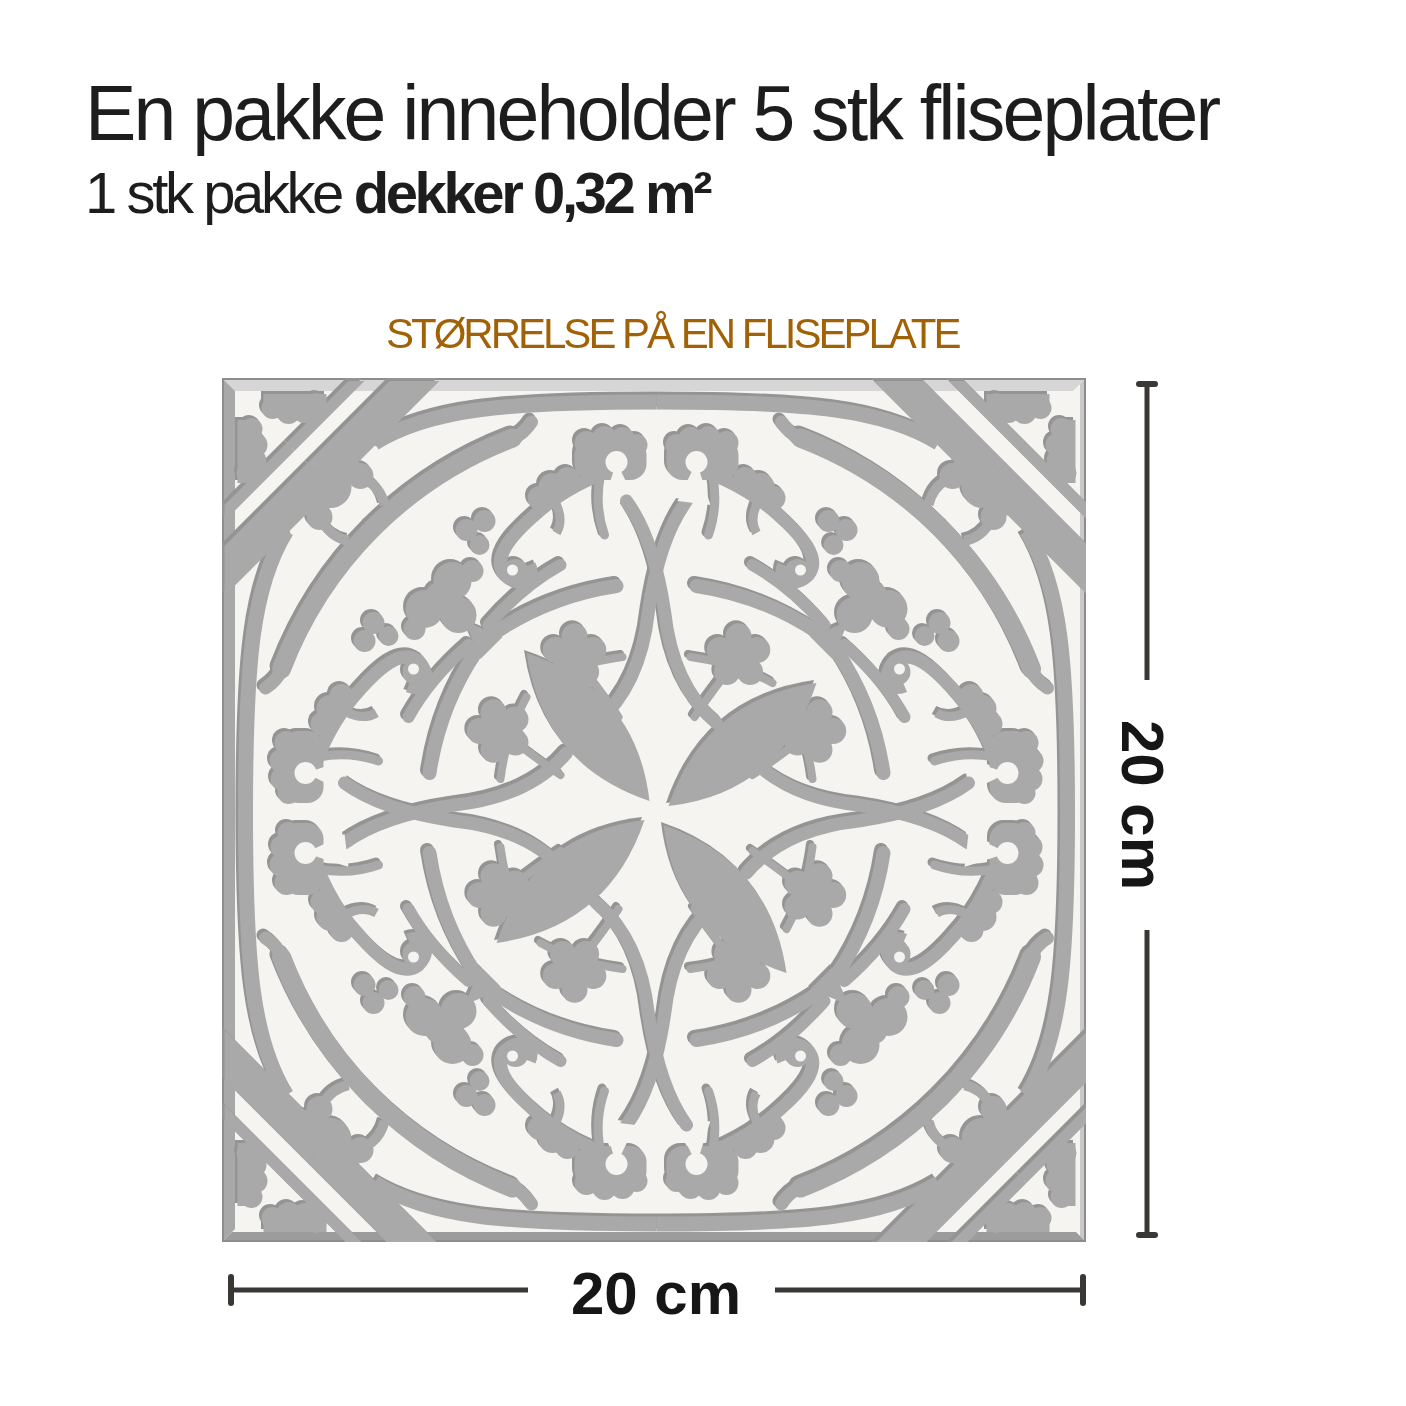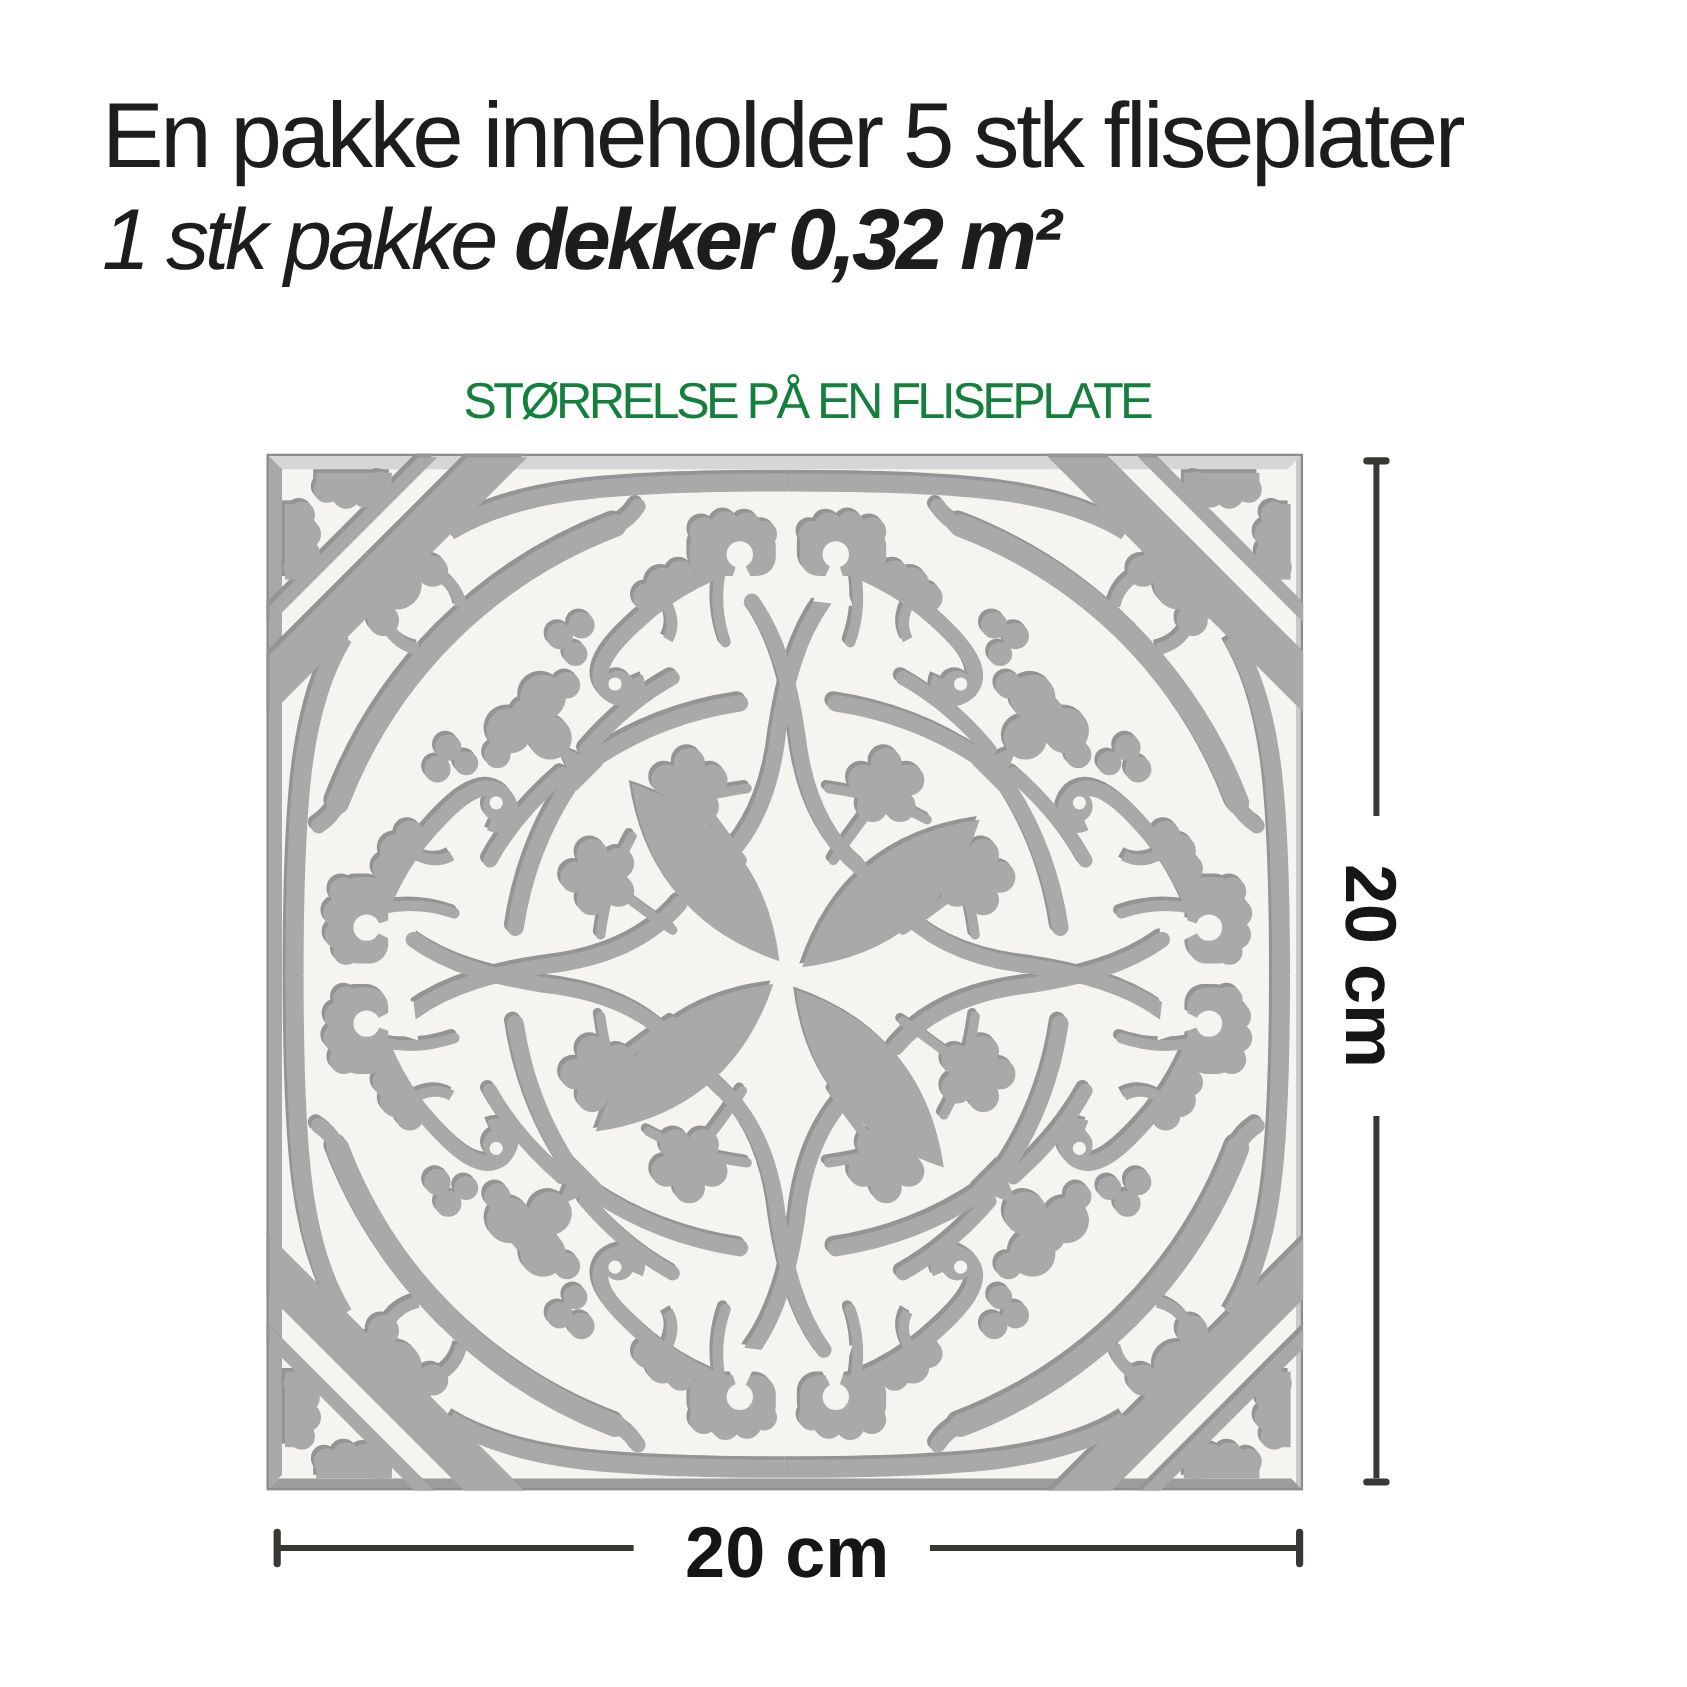--- a/index.html
+++ b/index.html
@@ -2,23 +2,23 @@
 <html><head><meta charset="utf-8">
 <style>
 html,body{margin:0;padding:0;background:#ffffff;width:1406px;height:1406px;overflow:hidden;
 font-family:"Liberation Sans",sans-serif;}
 .abs{position:absolute;}
 </style></head>
 <body>
 
 <div class="abs" style="left:85px;top:69px;font-size:77px;letter-spacing:-2.8px;color:#1d1d1d;white-space:nowrap;">En pakke inneholder 5 stk fliseplater</div>
 
-<div class="abs" style="left:85px;top:159px;font-size:72px;letter-spacing:-3.4px;color:#1d1d1d;white-space:nowrap;font-style:italic;">1 stk pakke <b>dekker 0,32 m²</b></div>
+<div class="abs" style="left:85px;top:159px;font-size:58px;letter-spacing:-3.4px;color:#1d1d1d;white-space:nowrap;">1 stk pakke <b>dekker 0,32 m²</b></div>
 
-<div class="abs" style="left:386px;top:310px;font-size:42px;letter-spacing:-3px;color:#15803d;white-space:nowrap;">STØRRELSE PÅ EN FLISEPLATE</div>
+<div class="abs" style="left:386px;top:310px;font-size:42px;letter-spacing:-3px;color:#a16207;white-space:nowrap;">STØRRELSE PÅ EN FLISEPLATE</div>
 
 <svg class="abs" style="left:222px;top:378px;" width="864" height="864" viewBox="0 0 864 864">
 <defs>
 <g id="halfq" fill="currentColor" stroke="none">
 
   <polygon points="0,124 62,62 70,70 0,140"></polygon>
 
   <polygon points="0,165 82.5,82.5 107.5,107.5 0,215"></polygon>
 
   <path d="M 62,150 C 28,205 21,280 21,432" fill="none" stroke="currentColor" stroke-width="15"></path>

